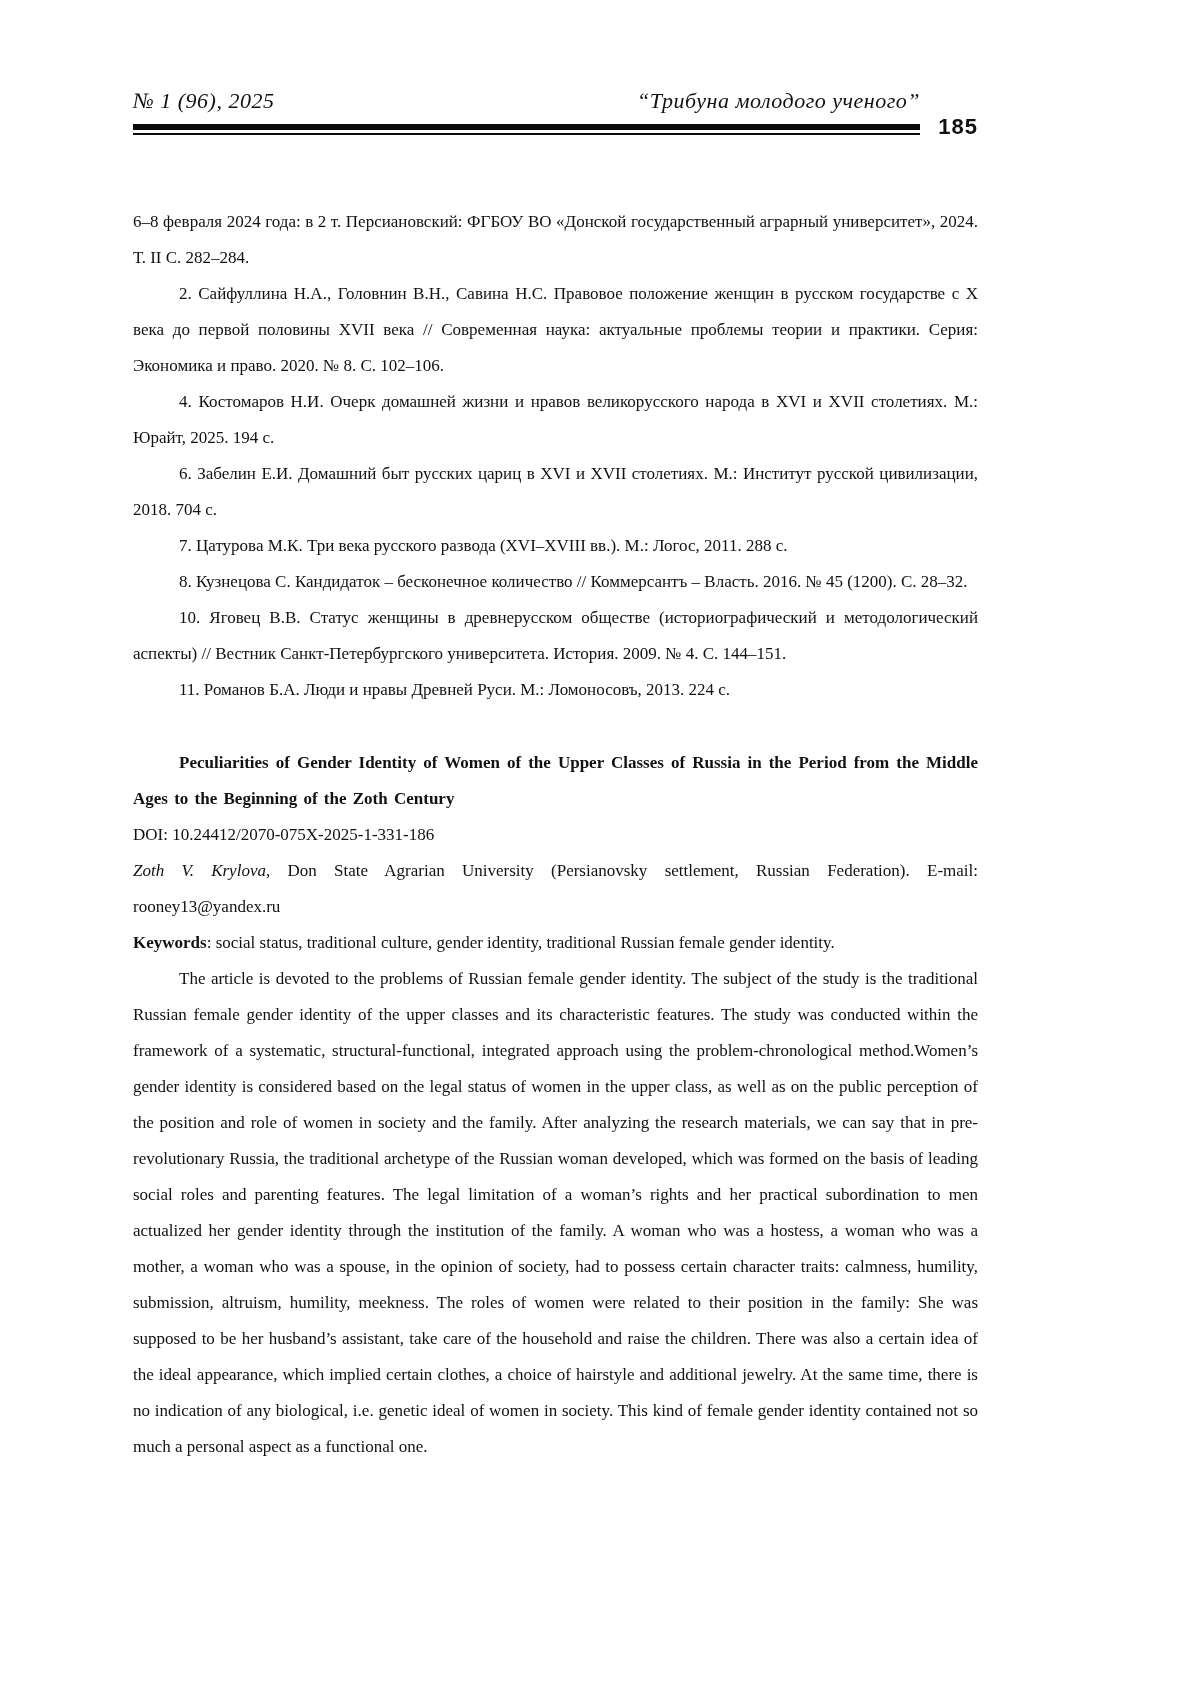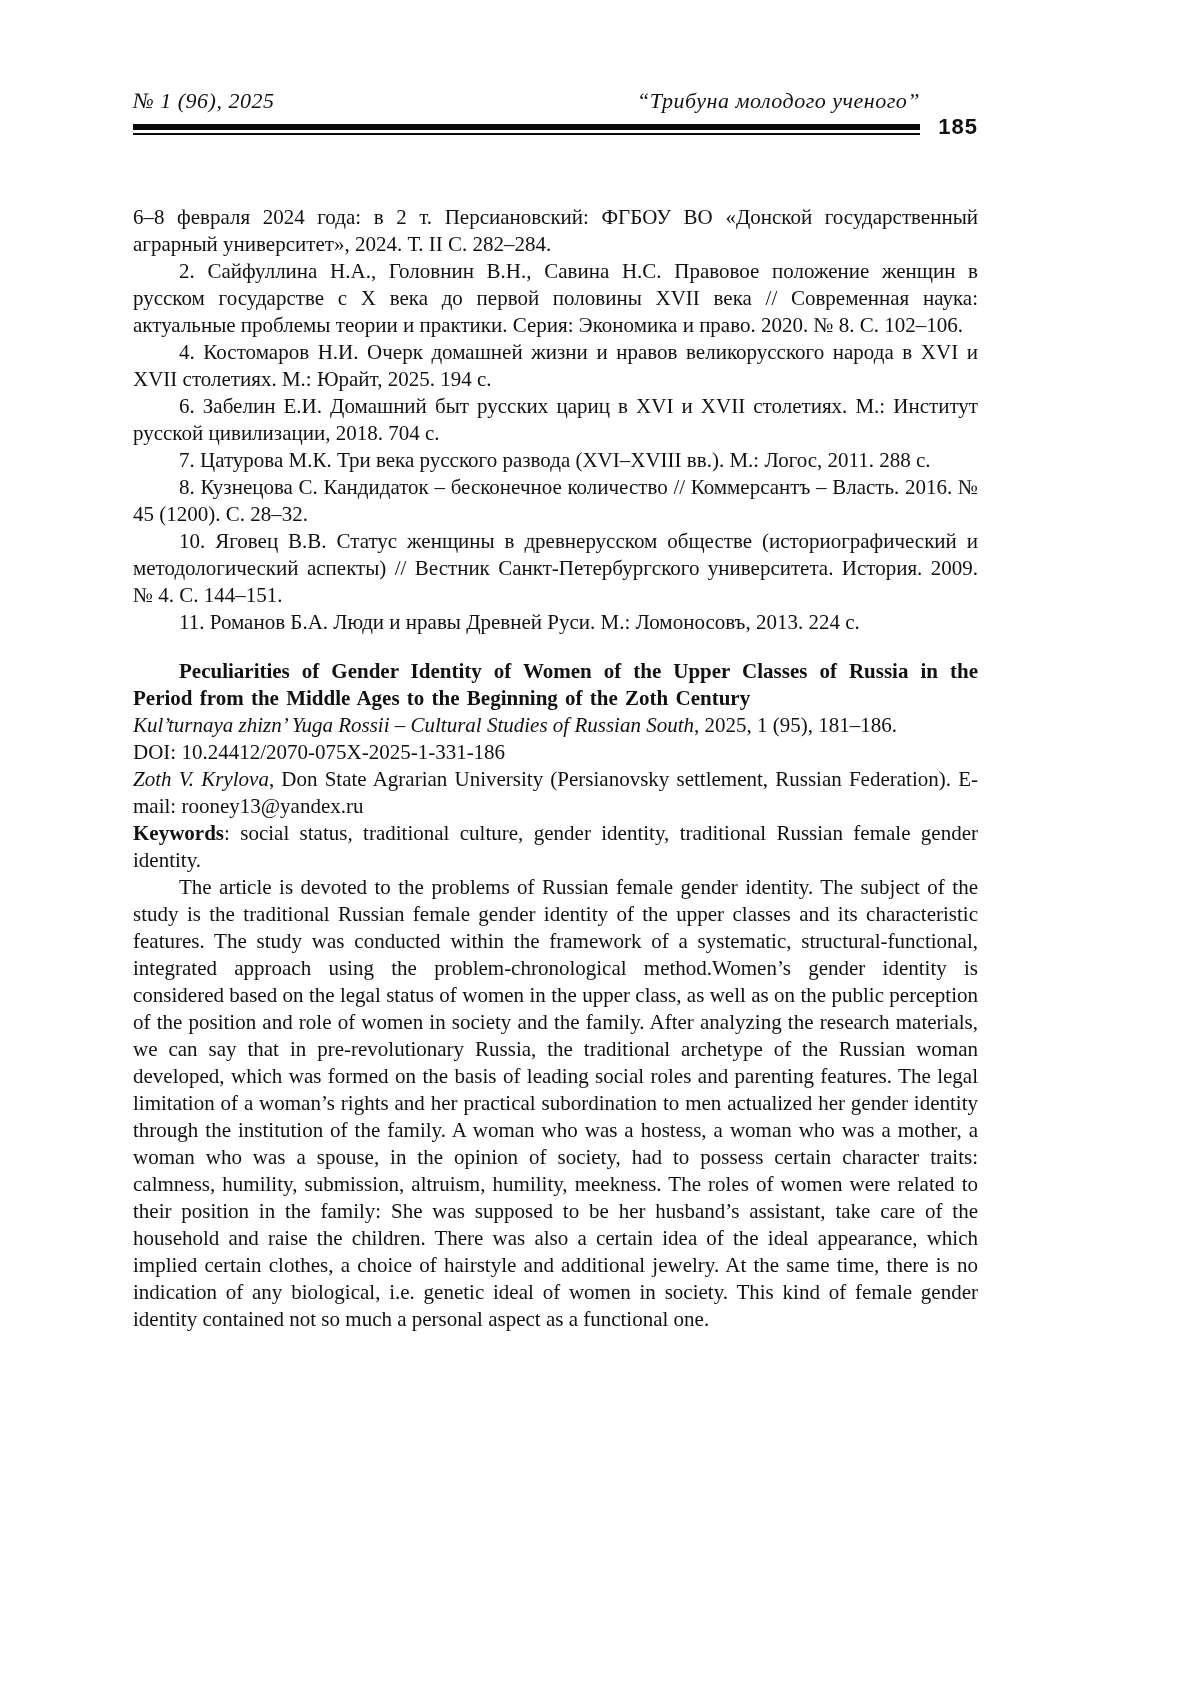--- a/index.html
+++ b/index.html
@@ -43,28 +43,28 @@
     right:0;
     top:-10px;
     font-family:"Liberation Sans","DejaVu Sans",sans-serif;
     font-weight:bold;
     font-size:22px;
     letter-spacing:1px;
   }
   
   .body-text{
     margin-top:50px;
-    font-size:21px;
-    line-height:27px;
+    font-size:17px;
+    line-height:36px;
     text-align:justify;
   }
   .body-text p{margin:0;}
   .ref{text-indent:46px;}
   .ref.no-indent{text-indent:0;}
-  .english{margin-top:22px;}
+  .english{margin-top:37px;}
   .en-title{
     font-weight:bold;
     text-indent:46px;
     word-spacing:2px;
   }
   .it{font-style:italic;}
   .b{font-weight:bold;}
   .abstract{
     margin-top:30px;
     text-indent:46px;
@@ -98,21 +98,20 @@
         <p class="ref">4. Костомаров Н.И. Очерк домашней жизни и нравов великорусского народа в XVI и XVII столетиях. М.: Юрайт, 2025. 194 с.</p>
         <p class="ref">6. Забелин Е.И. Домашний быт русских цариц в XVI и XVII столетиях. М.: Институт русской цивилизации, 2018. 704 с.</p>
         <p class="ref">7. Цатурова М.К. Три века русского развода (XVI–XVIII вв.). М.: Логос, 2011. 288 с.</p>
         <p class="ref">8. Кузнецова С. Кандидаток – бесконечное количество // Коммерсантъ – Власть. 2016. № 45 (1200). С. 28–32.</p>
         <p class="ref">10. Яговец В.В. Статус женщины в древнерусском обществе (историографический и методологический аспекты) // Вестник Санкт-Петербургского университета. История. 2009. № 4. С. 144–151.</p>
         <p class="ref">11. Романов Б.А. Люди и нравы Древней Руси. М.: Ломоносовъ, 2013. 224 с.</p>
       </section>
 
       <section class="english">
         <p class="en-title">Peculiarities of Gender Identity of Women of the Upper Classes of Russia in the Period from the Middle Ages to the Beginning of the Zoth Century</p>
-        <p><span class="it">Kul’turnaya zhizn’ Yuga Rossii – Cultural Studies of Russian South</span><span>, 2025, 1 (95), 181–186.</span></p>
         <p>DOI: 10.24412/2070-075X-2025-1-331-186</p>
         <p><span class="it">Zoth V. Krylova</span><span>, Don State Agrarian University (Persianovsky settlement, Russian Federation). E-mail: rooney13@yandex.ru</span></p>
         <p><span class="b">Keywords</span><span>: social status, traditional culture, gender identity, traditional Russian female gender identity.</span></p>
       </section>
 
       <p class="abstract">The article is devoted to the problems of Russian female gender identity. The subject of the study is the traditional Russian female gender identity of the upper classes and its characteristic features.  The study was conducted within the framework of a systematic, structural-functional, integrated approach using the problem-chronological method.Women’s gender identity is considered based on the legal status of women in the upper class, as well as on the public perception of the position and role of women in society and the family. After analyzing the research materials, we can say that in pre-revolutionary Russia, the traditional archetype of the Russian woman developed, which was formed on the basis of leading social roles and parenting features. The legal limitation of a woman’s rights and her practical subordination to men actualized her gender identity through the institution of the family. A woman who was a hostess, a woman who was a mother, a woman who was a spouse, in the opinion of society, had to possess certain character traits: calmness, humility, submission, altruism, humility, meekness. The roles of women were related to their position in the family: She was supposed to be her husband’s assistant, take care of the household and raise the children. There was also a certain idea of the ideal appearance, which implied certain clothes, a choice of hairstyle and additional jewelry. At the same time, there is no indication of any biological, i.e. genetic ideal of women in society. This kind of female gender identity contained not so much a personal aspect as a functional one.</p>
 
     </main>
   </div>
 </div>

